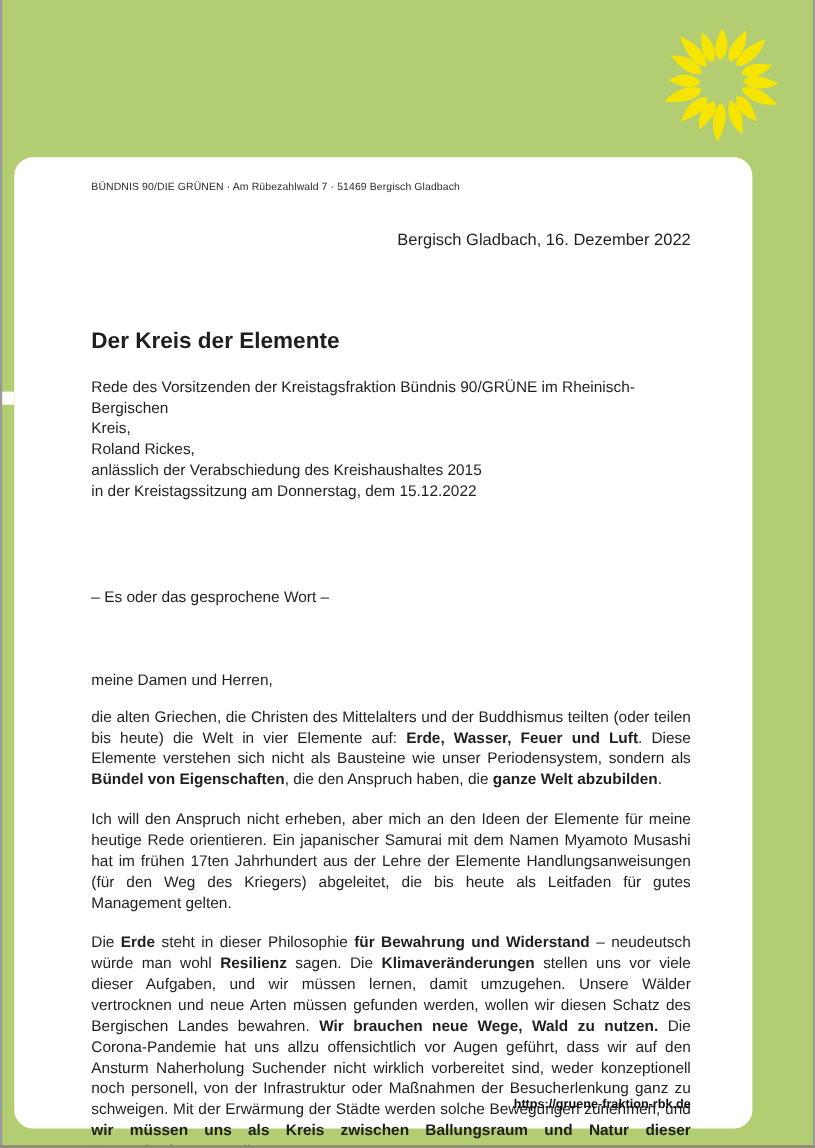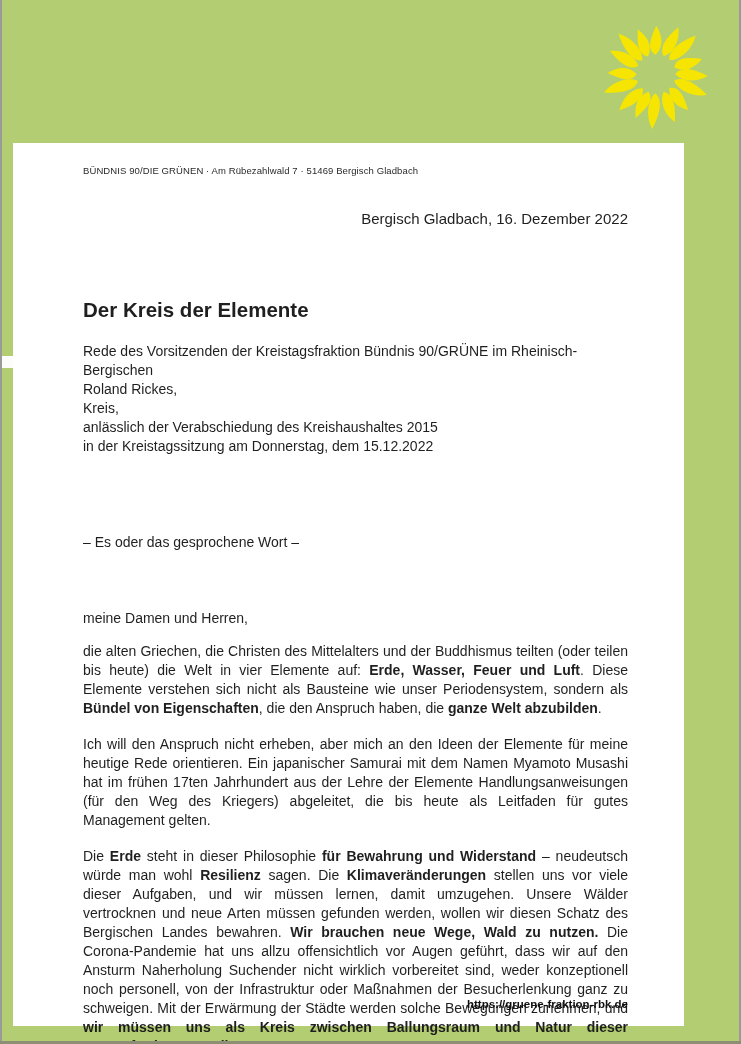--- a/index.html
+++ b/index.html
@@ -16,20 +16,21 @@
   
   .edge-left  { position:absolute; left:0; top:0; width:2px; height:1044px; background:#9a9a9a; z-index:5; }
   .edge-right { position:absolute; right:0; top:0; width:2px; height:1044px; background:#9a9a9a; z-index:5; }
   .edge-bottom{ position:absolute; left:0; bottom:0; width:741px; height:3px; background:#8e8e74; z-index:6; }
 
   .page {
     position:absolute;
     left:13px; top:143px;
     width:671px; height:883px;
     background:#ffffff;
+    border-radius:17px;
   }
 
   .fold-notch {
     position:absolute;
     left:0; top:356px;
     width:13px; height:12px;
     background:#fcfcfa;
     z-index:4;
   }
 
@@ -137,22 +138,22 @@
     <div class="content">
 
       <div class="sender-line">BÜNDNIS 90/DIE GRÜNEN · Am Rübezahlwald 7 · 51469 Bergisch Gladbach</div>
 
       <div class="dateline">Bergisch Gladbach, 16. Dezember 2022</div>
 
       <h1 class="doc-title" style="margin-bottom:0;">Der Kreis der Elemente</h1>
 
       <div class="subtitle">
         <div class="line">Rede des Vorsitzenden der Kreistagsfraktion Bündnis 90/GRÜNE im Rheinisch-Bergischen</div>
+        <div class="line">Kreis,</div>
         <div class="line">Roland Rickes,</div>
-        <div class="line">Kreis,</div>
         <div class="line">anlässlich der Verabschiedung des Kreishaushaltes 2015</div>
         <div class="line">in der Kreistagssitzung am Donnerstag, dem 15.12.2022</div>
       </div>
 
       <div class="spoken-note">– Es oder das gesprochene Wort –</div>
 
       <div class="salutation">
         <div class="line">meine Damen und Herren,</div>
       </div>
 

